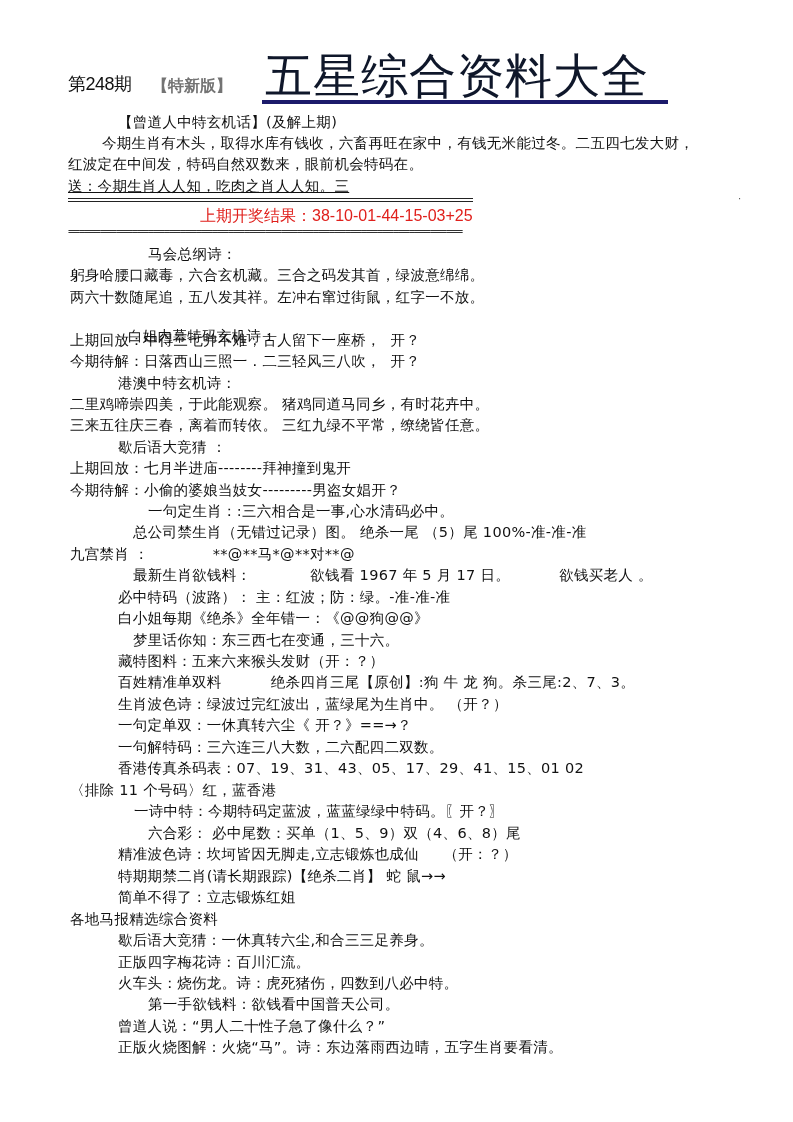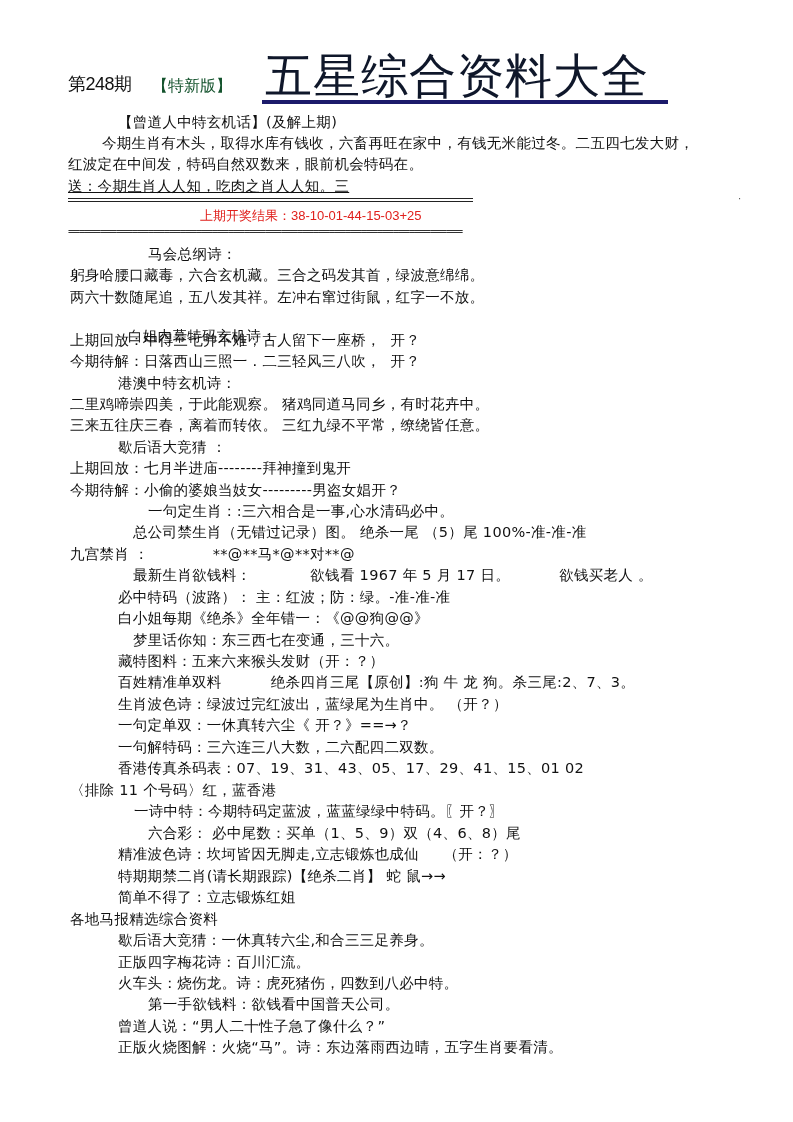--- a/index.html
+++ b/index.html
@@ -3,21 +3,21 @@
 <meta charset="utf-8">
 <style>
   html, body { margin: 0; padding: 0; background: #ffffff; }
   body { width: 793px; height: 1122px; position: relative; overflow: hidden;
          font-family: "DejaVu Sans", sans-serif; color: #111; }
   .abs { position: absolute; white-space: nowrap; }
   .t { font-size: 14.5px; line-height: 21px; letter-spacing: 0.3px; }
   .issue { left: 68px; top: 72px; font-family: "Liberation Sans", sans-serif;
            font-size: 18px; font-weight: normal; color: #111; letter-spacing: -0.5px; }
   .edition { left: 152px; top: 76px; font-family: "DejaVu Sans", sans-serif;
-             font-size: 16px; font-weight: normal; color: #14532d; }
+             font-size: 16px; font-weight: bold; color: #737373; }
   .maintitle { left: 265px; top: 48px; font-family: "DejaVu Serif", serif;
                font-size: 47px; color: #0f172a; letter-spacing: 1px; line-height: 56px; }
   .titlebar { left: 262px; top: 100px; width: 406px; height: 4px; background: #1c1a6b; }
   .red { color: #e0201c; }
   .dbl { position: absolute; height: 2px; border-top: 1px solid #222; border-bottom: 1px solid #222; }
   .eqline { left: 68px; top: 226px; font-family: "DejaVu Sans Mono", monospace; font-size: 11px;
             letter-spacing: -1.3px; color: #333; line-height: 12px; }
   .underline { text-decoration: underline; }
   .dot { left: 738px; top: 193px; font-size: 10px; color: #555; }
 </style>
@@ -29,21 +29,21 @@
 <div class="abs maintitle">五星综合资料大全</div>
 <div class="abs titlebar"></div>
 
 <div class="abs t" style="left:118px; top:112px;">【曾道人中特玄机话】(及解上期)</div>
 <div class="abs t" style="left:68px; top:133px;margin-left:34px;">今期生肖有木头，取得水库有钱收，六畜再旺在家中，有钱无米能过冬。二五四七发大财，</div>
 <div class="abs t" style="left:68px; top:154px;">红波定在中间发，特码自然双数来，眼前机会特码在。</div>
 <div class="abs t underline" style="left:68px; top:176px;text-align:right;">送：今期生肖人人知，吃肉之肖人人知。三</div>
 <div class="dbl" style="left:68px; top:198px; width:405px;"></div>
 <div class="abs dot">·</div>
 
-<div class="abs red" style="left:200px; top:206px; font-family:'Liberation Sans', sans-serif; font-size:13px; line-height:20px;">
+<div class="abs red" style="left:200px; top:206px; font-family:'Liberation Sans', sans-serif; font-size:16px; line-height:20px;">
   <span>上期开奖结果：</span><span>38-10-01-44-15-03+25</span>
 </div>
 <div class="abs eqline">==========================================================================</div>
 
 <div id="body-lines">
     <div class="abs t" style="left: 148px; top: 244px; white-space: pre;">马会总纲诗：</div>
     <div class="abs t" style="left: 70px; top: 265px; white-space: pre;">躬身哈腰口藏毒，六合玄机藏。三合之码发其首，绿波意绵绵。</div>
     <div class="abs t" style="left: 70px; top: 287px; white-space: pre;">两六十数随尾追，五八发其祥。左冲右窜过街鼠，红字一不放。</div>
     <div class="abs t" style="left: 128px; top: 308px; white-space: pre; margin-top: 18px;">白姐内幕特码玄机诗：</div>
     <div class="abs t" style="left: 70px; top: 330px; white-space: pre;">上期回放：中得三七并不难，古人留下一座桥，  开？</div>

